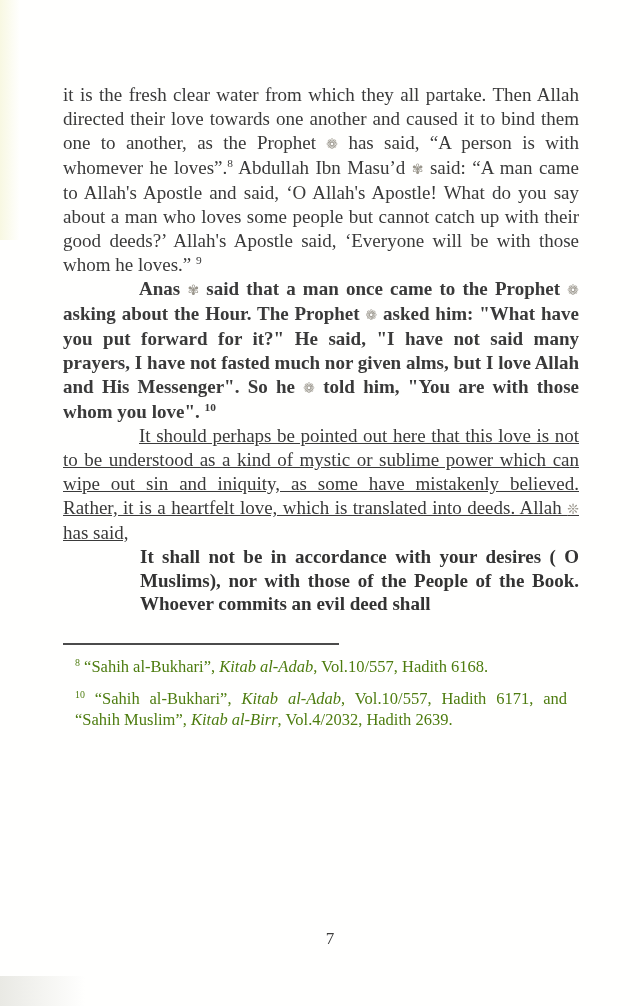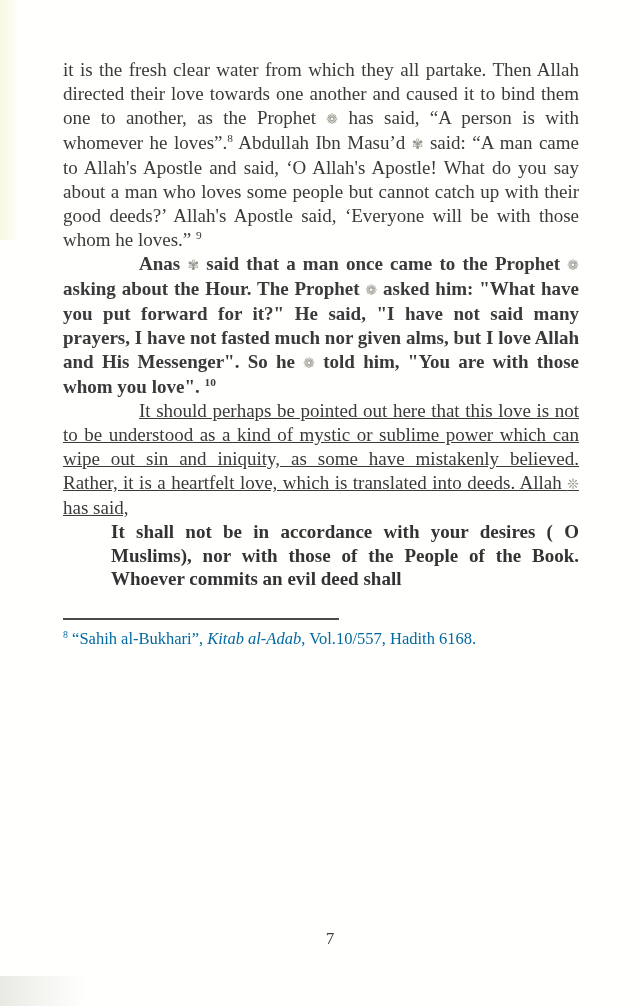--- a/index.html
+++ b/index.html
@@ -19,52 +19,52 @@
     width:20px; height:240px;
     background:linear-gradient(90deg, #f8f8e2, rgba(255,255,255,0));
   }
   .edge-bottom-left {
     position:absolute; left:0; bottom:0;
     width:85px; height:30px;
     background:linear-gradient(90deg, #e9e9e4, rgba(255,255,255,0));
   }
   .text-block {
     position:absolute;
-    left:63px; top:58px;
+    left:63px; top:83px;
     width:516px;
   }
   p.body-par {
     margin:0;
     font-size:19px;
     line-height:24px;
     text-align:justify;
     color:#3a3a3a;
   }
   .p1 { margin-bottom:56px; }
   .p2 { text-indent:76px; margin-bottom:30px;font-weight:bold; }
   .p3 { text-indent:76px; margin-bottom:31px;text-decoration:underline; }
   blockquote.quran-quote {
-    margin:0 0 27px 48px;
+    margin:0 0 27px 77px;
     font-size:19px;
     line-height:23.5px;
     font-weight:bold;
     text-align:justify;
     color:#333333;
   }
   .footnote-rule {
     width:276px; height:0;
     border-top:2px solid #4b4b4b;
     margin:0 0 9px 0;
   }
   p.footnote {
-    margin:0;
+    margin:12px;
     font-size:16.5px;
     line-height:20.5px;
     text-align:justify;
-    color:#0369a1;
+    color:#4d7c0f;
   }
   sup {
     font-size:0.6em;
     line-height:0;
     vertical-align:super;
   }
   .ornament {
     font-family:"DejaVu Sans", sans-serif;
     font-size:14px;
     color:#9a968c;
@@ -92,17 +92,18 @@
     <p class="body-par p2">Anas <span class="ornament">✾</span> said that a man once came to the Prophet <span class="ornament">❁</span> asking about the Hour. The Prophet <span class="ornament">❁</span> asked him: "What have you put forward for it?" He said, "I have not said many prayers, I have not fasted much nor given alms, but I love Allah and His Messenger". So he <span class="ornament">❁</span> told him, "You are with those whom you love". <sup>10</sup></p>
 
     <p class="body-par p3">It should perhaps be pointed out here that this love is not to be understood as a kind of mystic or sublime power which can wipe out sin and iniquity, as some have mistakenly believed. Rather, it is a heartfelt love, which is translated into deeds. Allah <span class="ornament">❊</span> has said,</p>
 
     <blockquote class="quran-quote">It shall not be in accordance with your desires ( O Muslims), nor with those of the People of the Book. Whoever commits an evil deed shall</blockquote>
 
     <div class="footnote-rule"></div>
 
     <div class="footnotes">
       <p class="footnote"><sup>8</sup> “Sahih al-Bukhari”, <em>Kitab al-Adab</em>, Vol.10/557, Hadith 6168.</p>
+      <p class="footnote"><sup>10</sup> “Sahih al-Bukhari”, <em>Kitab al-Adab</em>, Vol.10/557, Hadith 6171, and “Sahih Muslim”, <em>Kitab al-Birr</em>, Vol.4/2032, Hadith 2639.</p>
     </div>
   </div>
 
   <div class="page-number">7</div>
 </div>
 
 </body></html>

